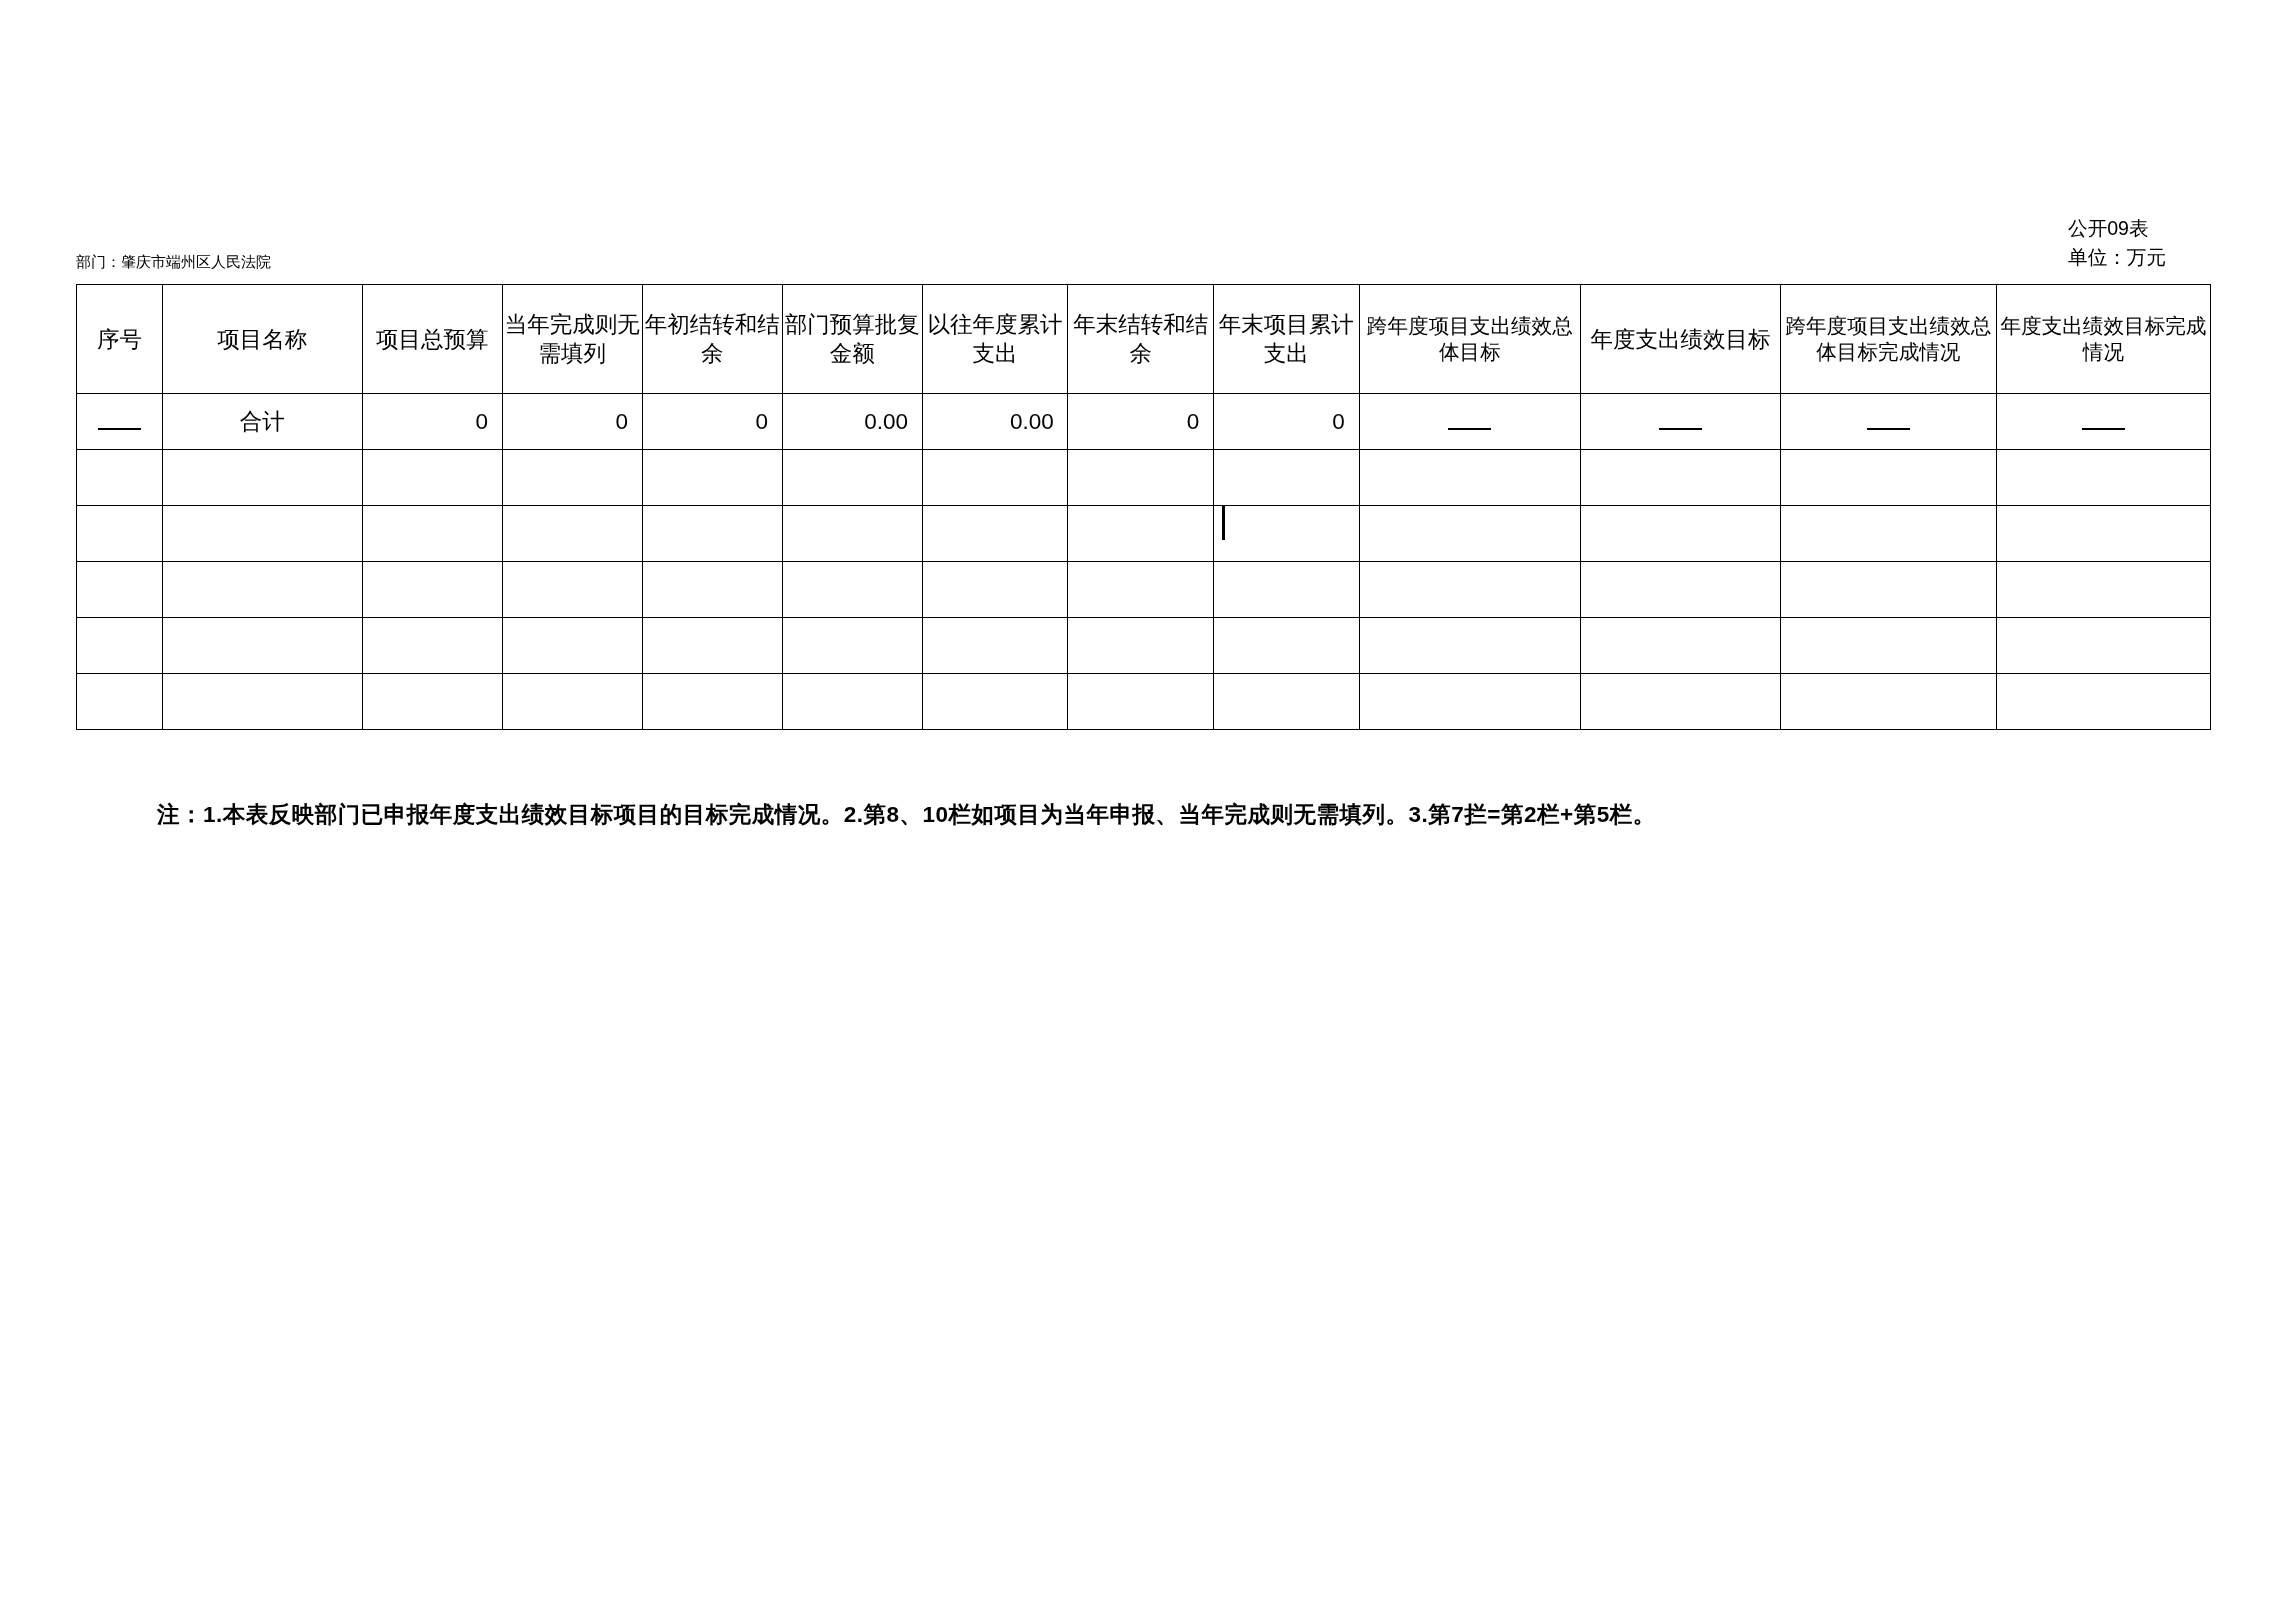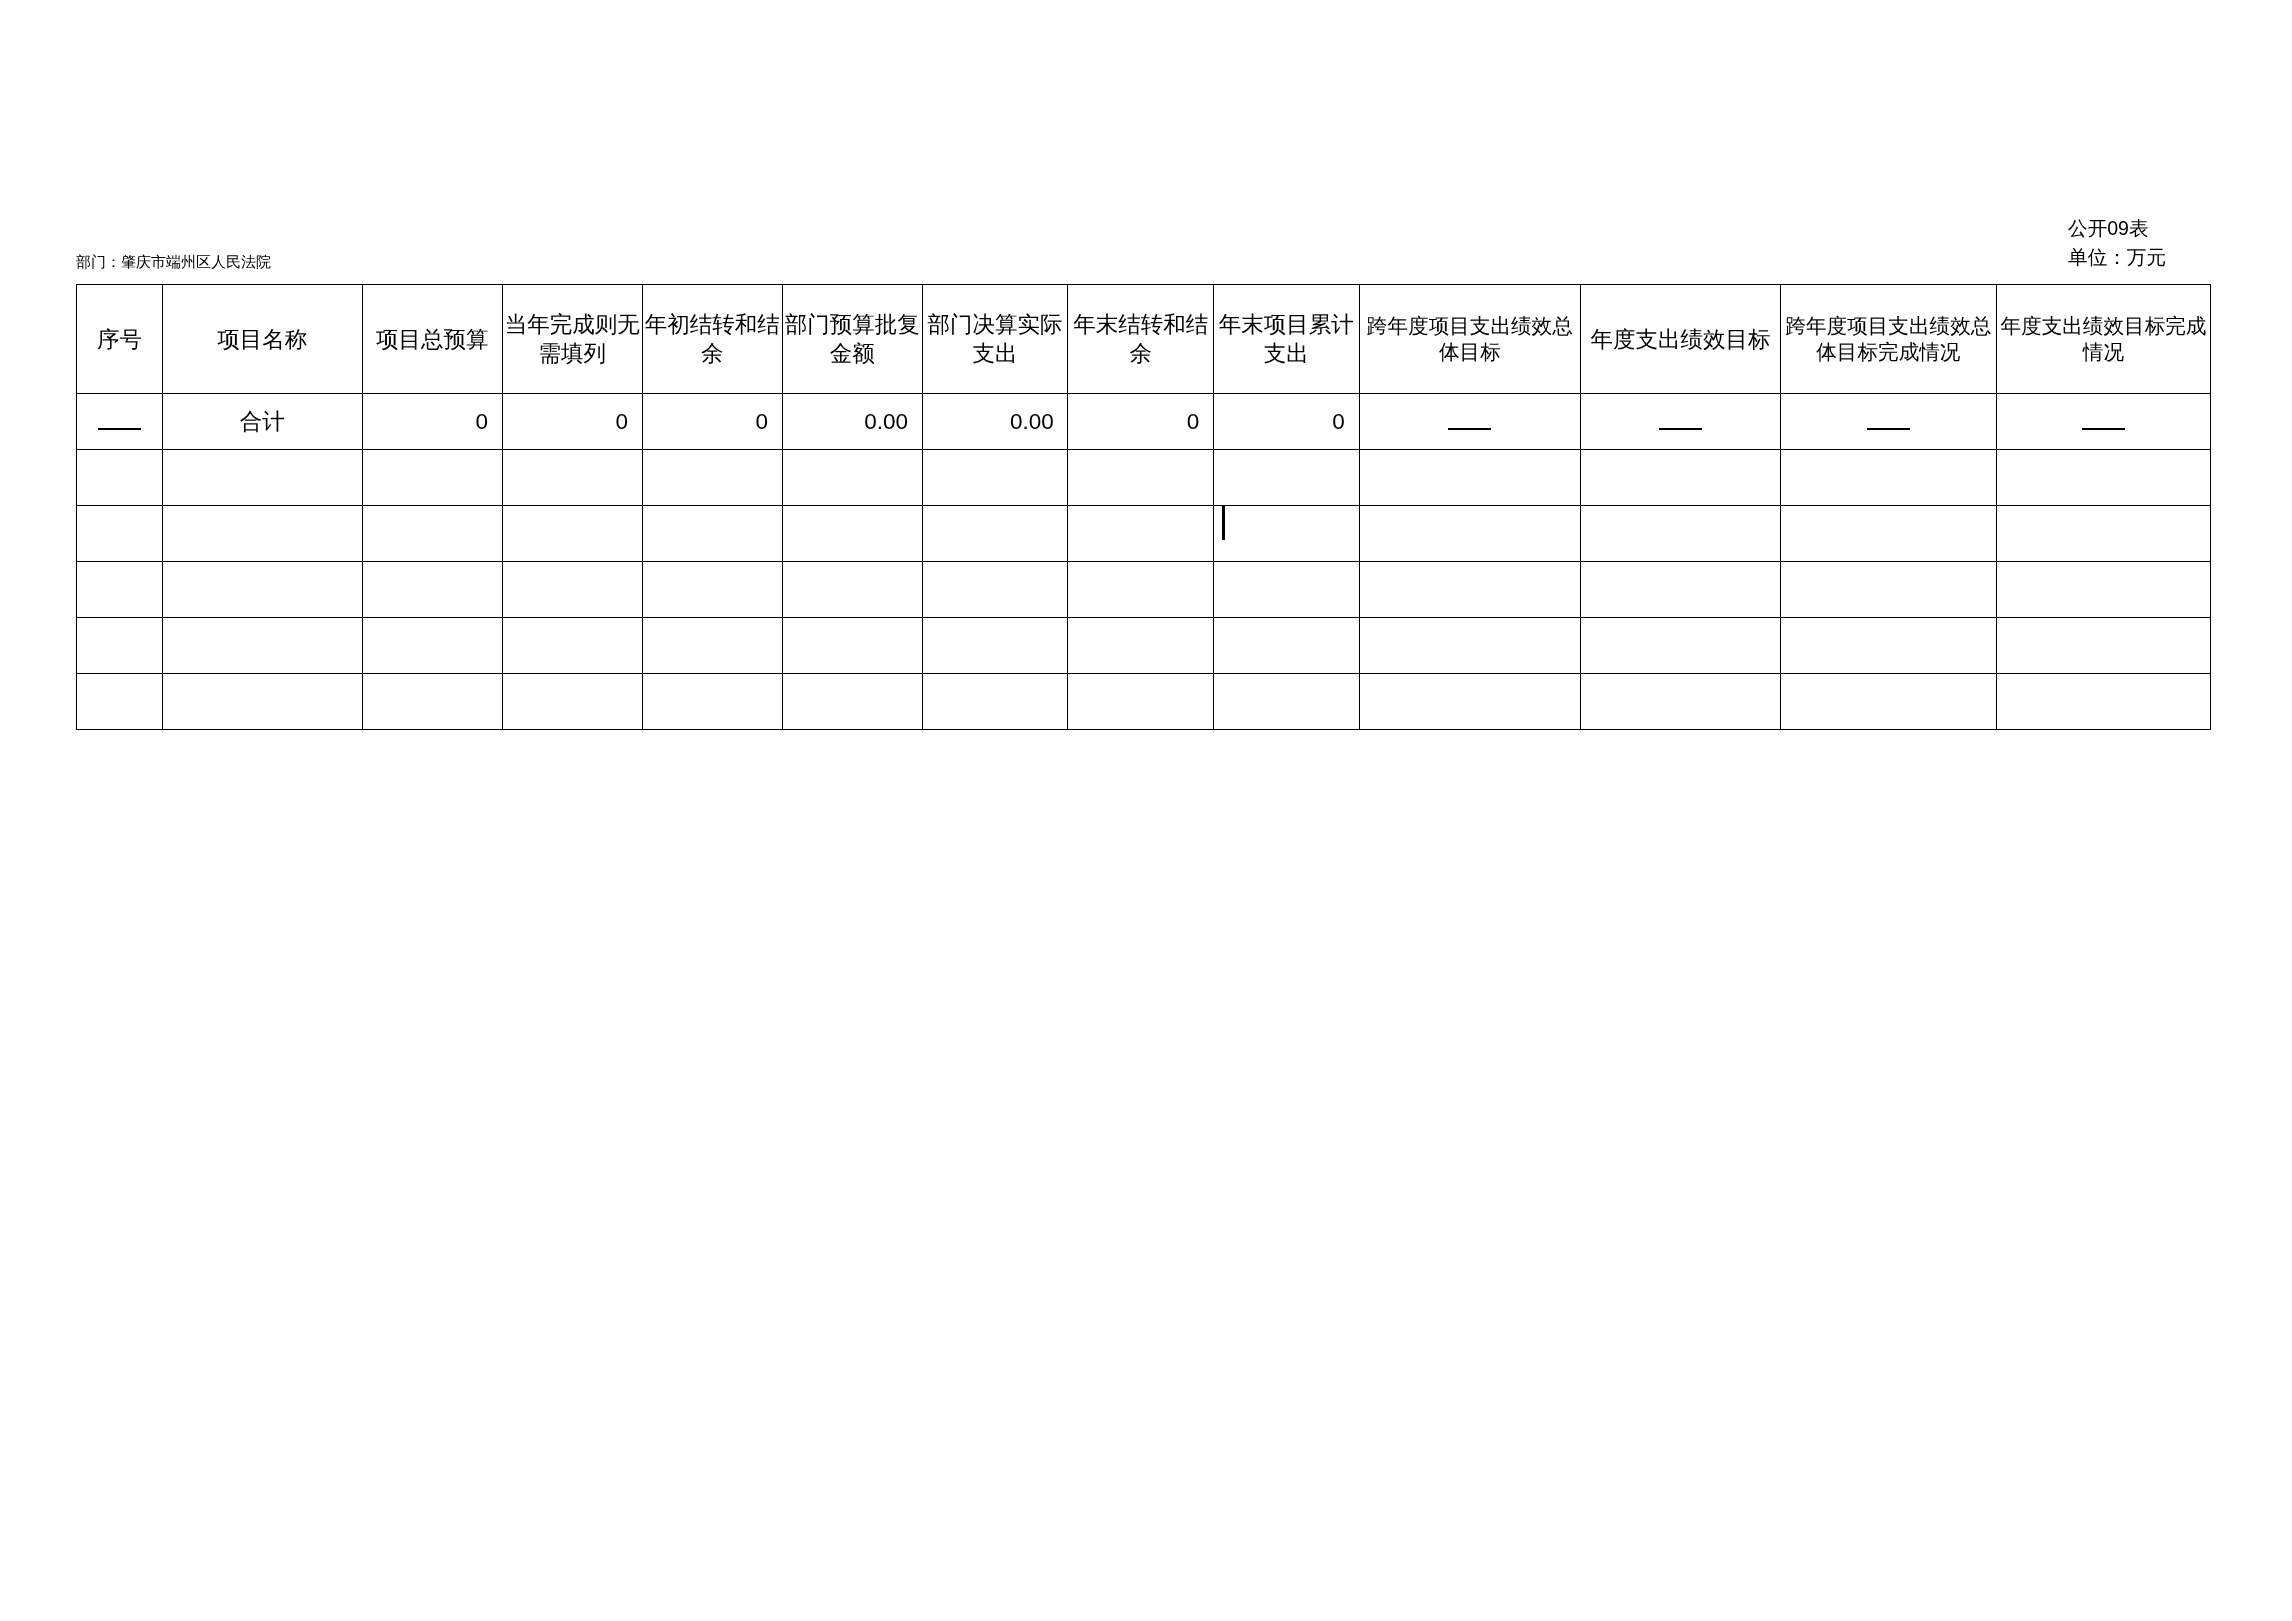--- a/index.html
+++ b/index.html
@@ -139,21 +139,21 @@
       <col style="width:194px">
     </colgroup>
     <thead>
       <tr class="hrow">
         <th>序号</th>
         <th>项目名称</th>
         <th>项目总预算</th>
         <th>当年完成则无需填列</th>
         <th>年初结转和结余</th>
         <th>部门预算批复金额</th>
-        <th>部门决算实际支出</th>
+        <th>以往年度累计支出</th>
         <th>年末结转和结余</th>
         <th>年末项目累计支出</th>
         <th class="small">跨年度项目支出绩效总体目标</th>
         <th>年度支出绩效目标</th>
         <th class="small">跨年度项目支出绩效总体目标完成情况</th>
         <th class="small">年度支出绩效目标完成情况</th>
       </tr>
     </thead>
     <tbody>
       <tr class="rowline">
@@ -244,15 +244,16 @@
         <td></td>
         <td></td>
         <td></td>
         <td></td>
       </tr>
     </tbody>
   </table>
 
   <div class="cursor"></div>
 
+  <div class="note">注：1.本表反映部门已申报年度支出绩效目标项目的目标完成情况。2.第8、10栏如项目为当年申报、当年完成则无需填列。3.第7拦=第2栏+第5栏。</div>
 
 </div>
 
 
 </body></html>

